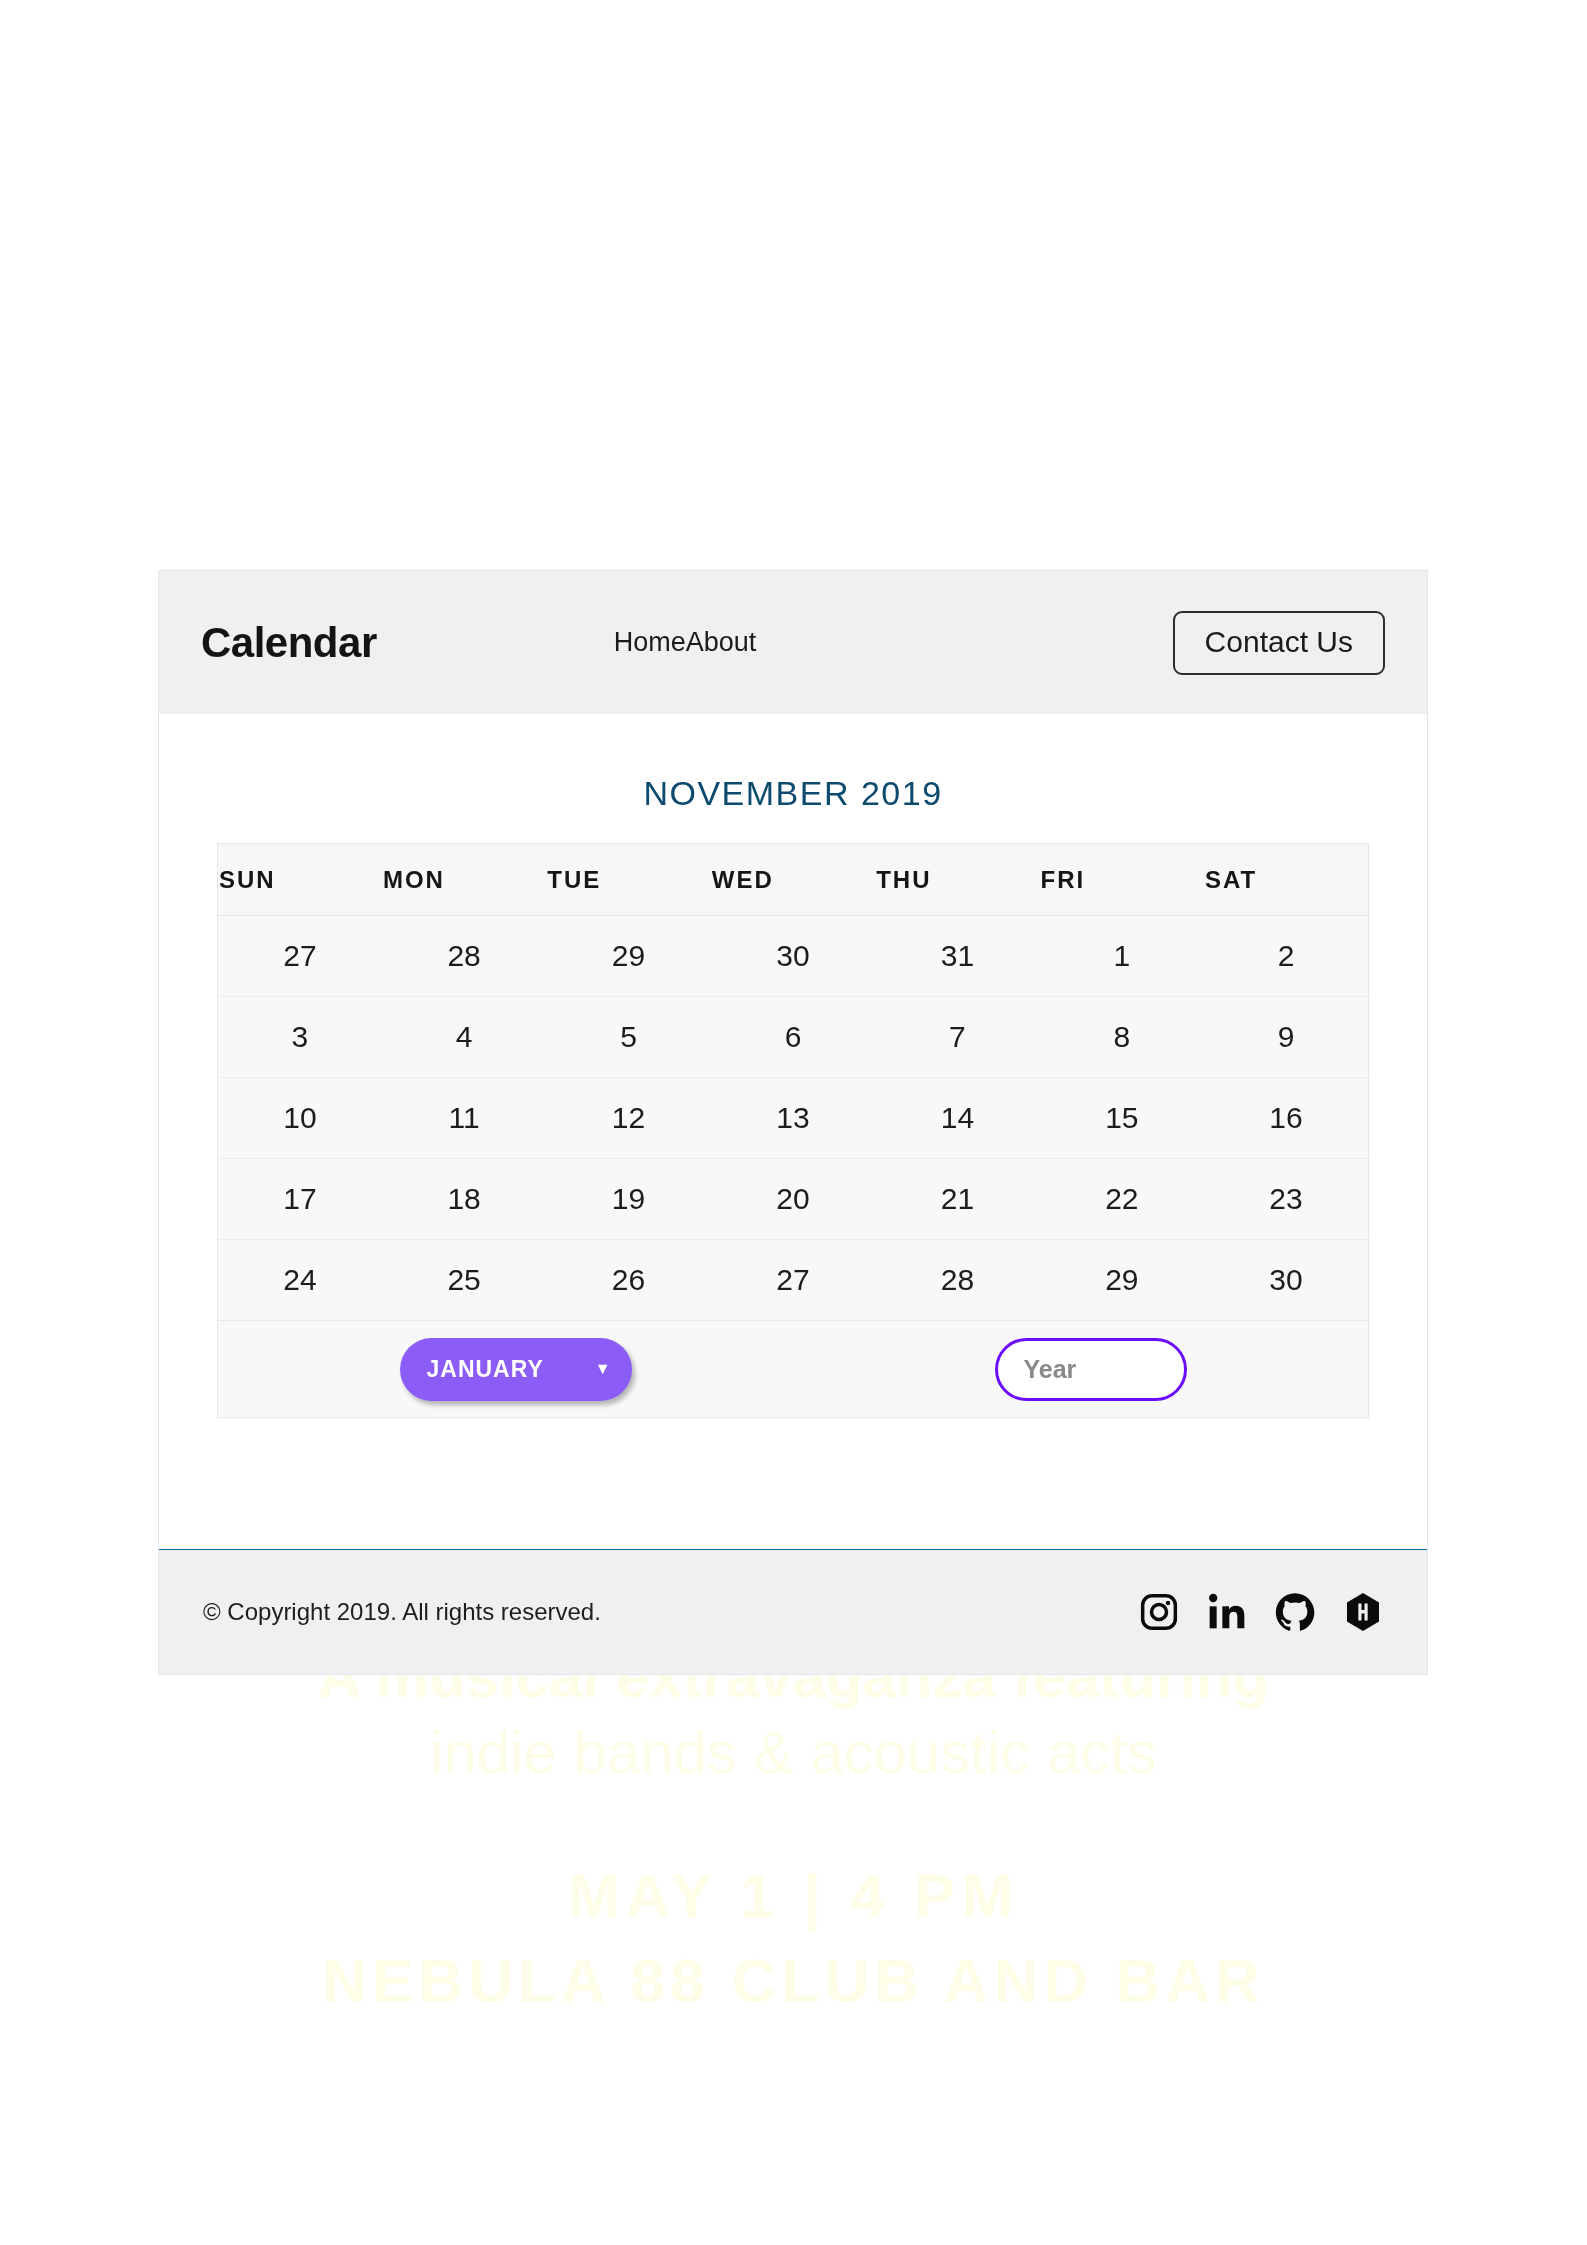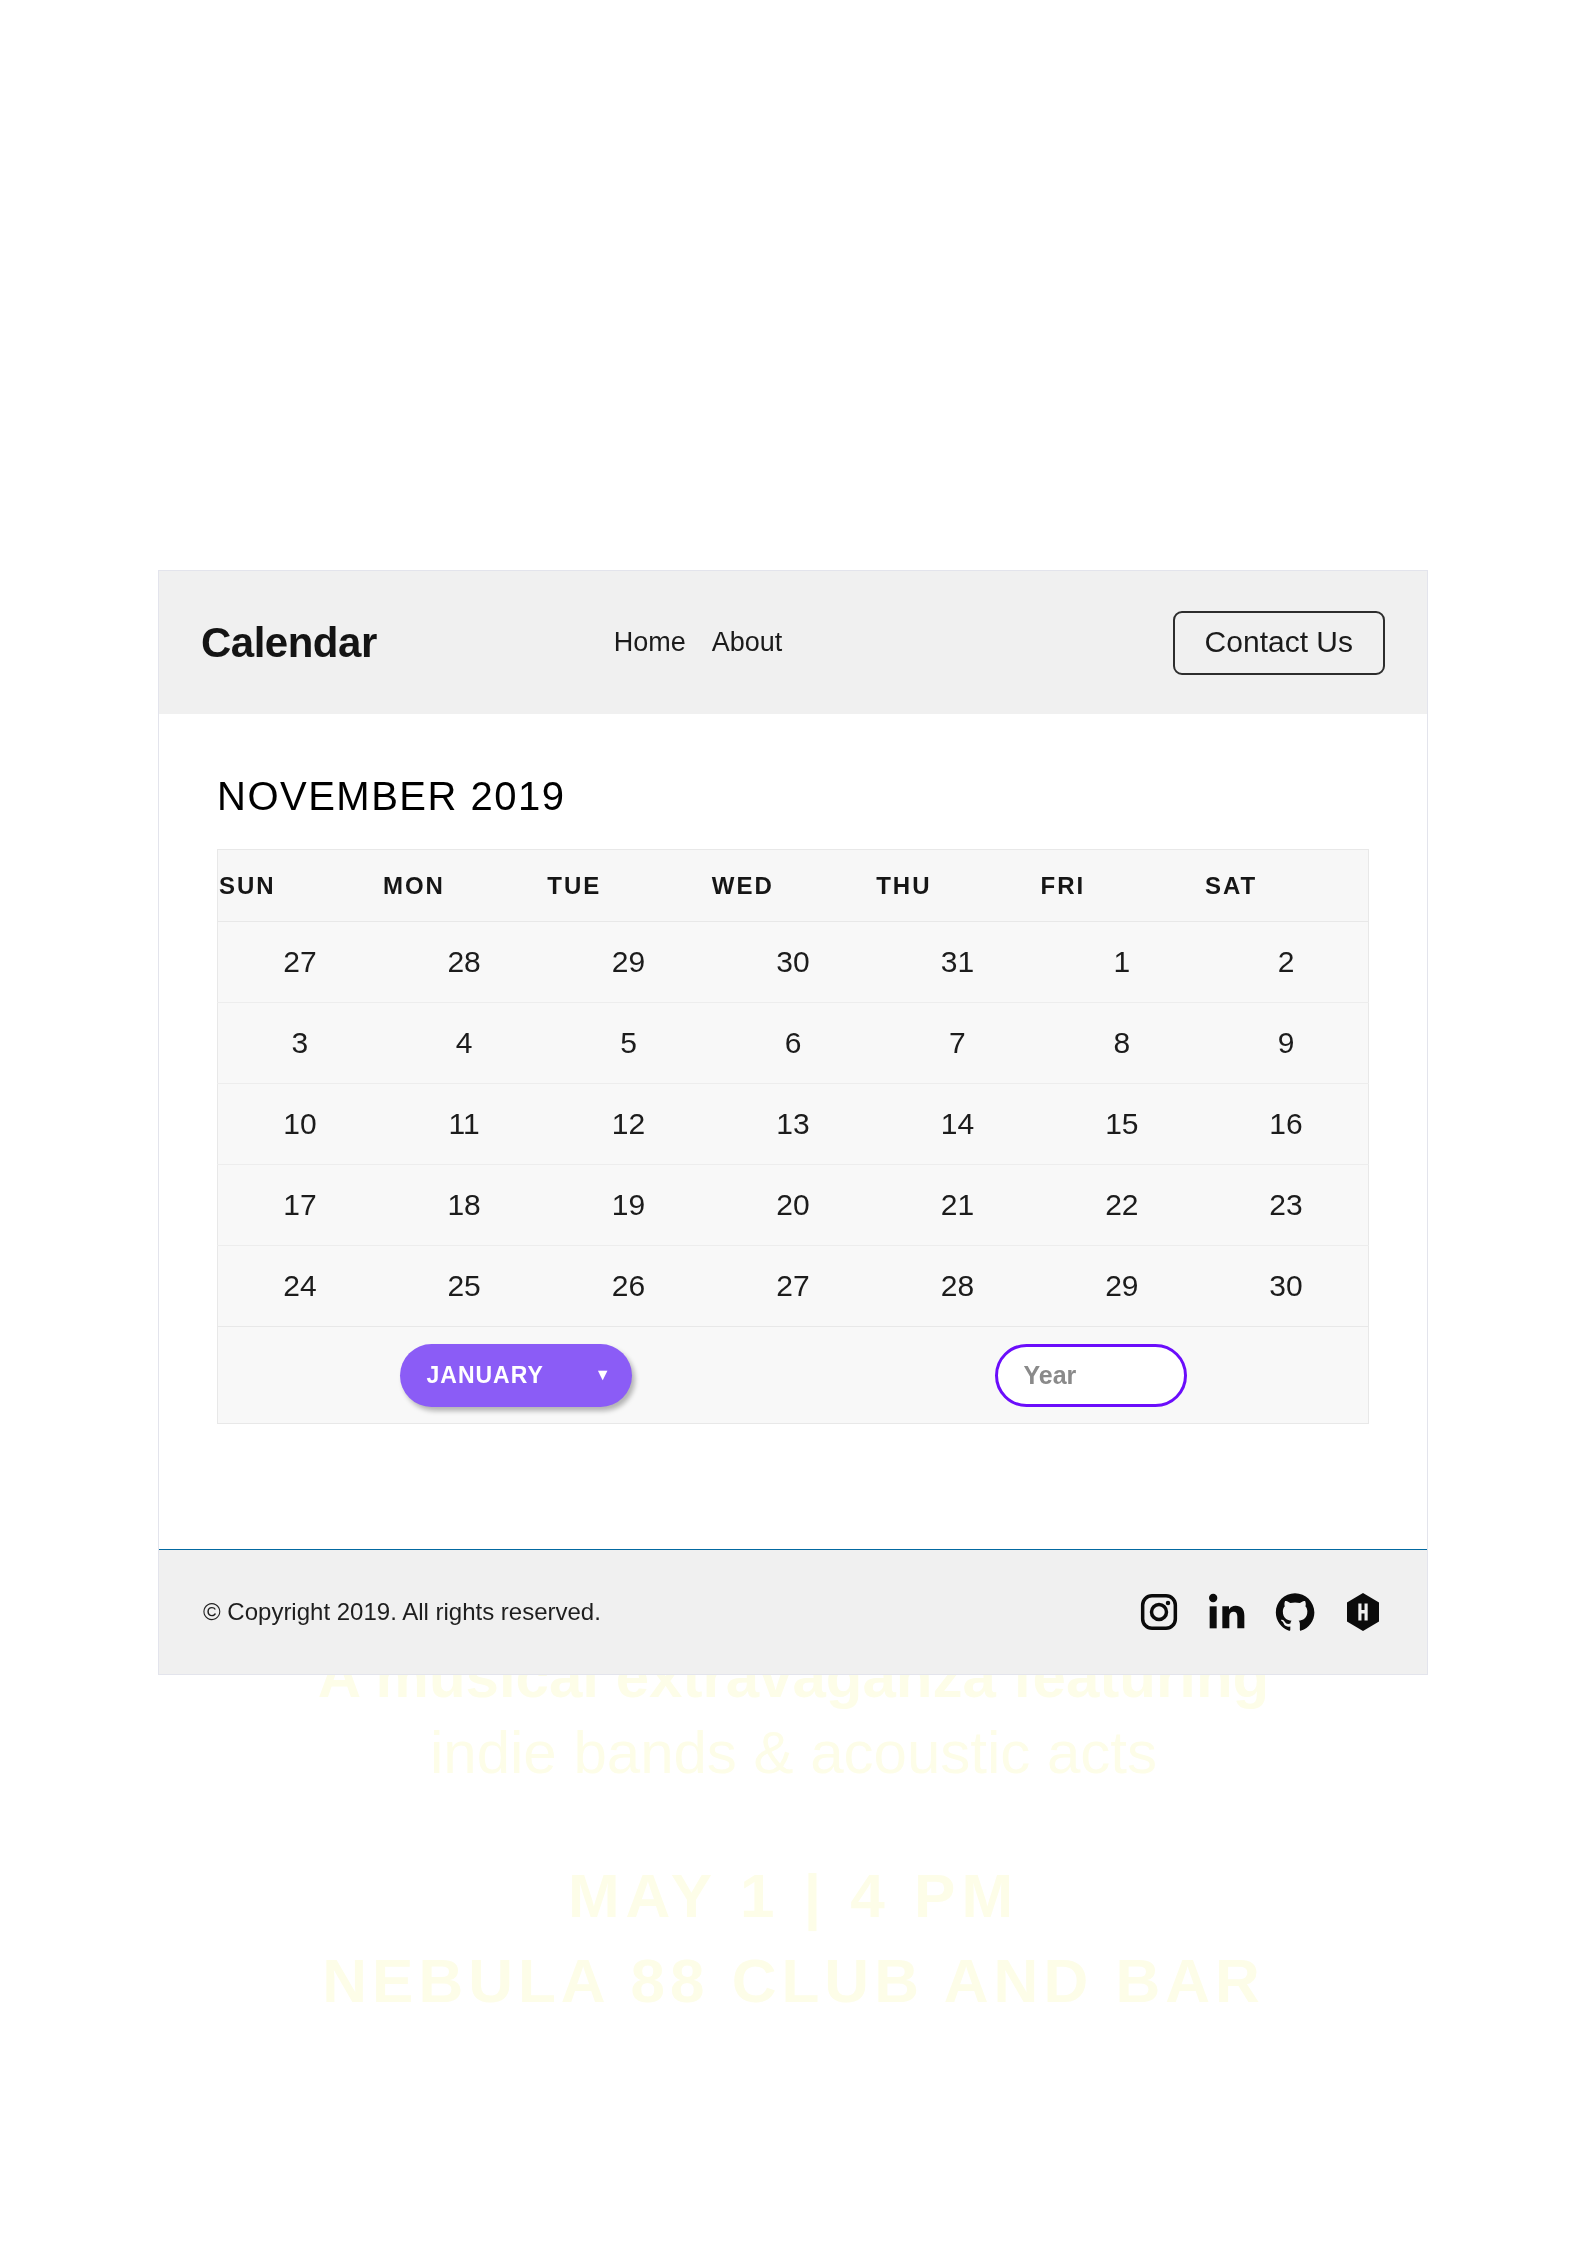--- a/index.html
+++ b/index.html
@@ -81,21 +81,20 @@
   }
   #brand {
     font-size: 42px;
     font-weight: 700;
     color: #141414;
     letter-spacing: -0.5px;
     flex: 0 0 auto;
   }
   #nav-links {
     display: flex;
-    gap: 26px;
     margin-left: 237px;
     flex: 0 0 auto;
     justify-content: center;
   }
   .nav-link {
     font-size: 27px;
     color: #1b1b1b;
     text-decoration: none;
     cursor: pointer;
   }
@@ -111,22 +110,23 @@
     cursor: pointer;
     line-height: 1;
   }
 
   
   #cal-body {
     padding: 38px 58px 0 58px;
     box-sizing: border-box;
   }
   #month-title {
-    font-size: 40px;
-    color: #000000;
+    text-align: center;
+    font-size: 34px;
+    color: #0c4a6e;
     letter-spacing: 1.5px;
     margin: 22px 0 30px 0;
     font-weight: 400;
   }
 
   table#calendar {
     width: 100%;
     border-collapse: collapse;
     table-layout: fixed;
     border: 1px solid #e8e8e8;

